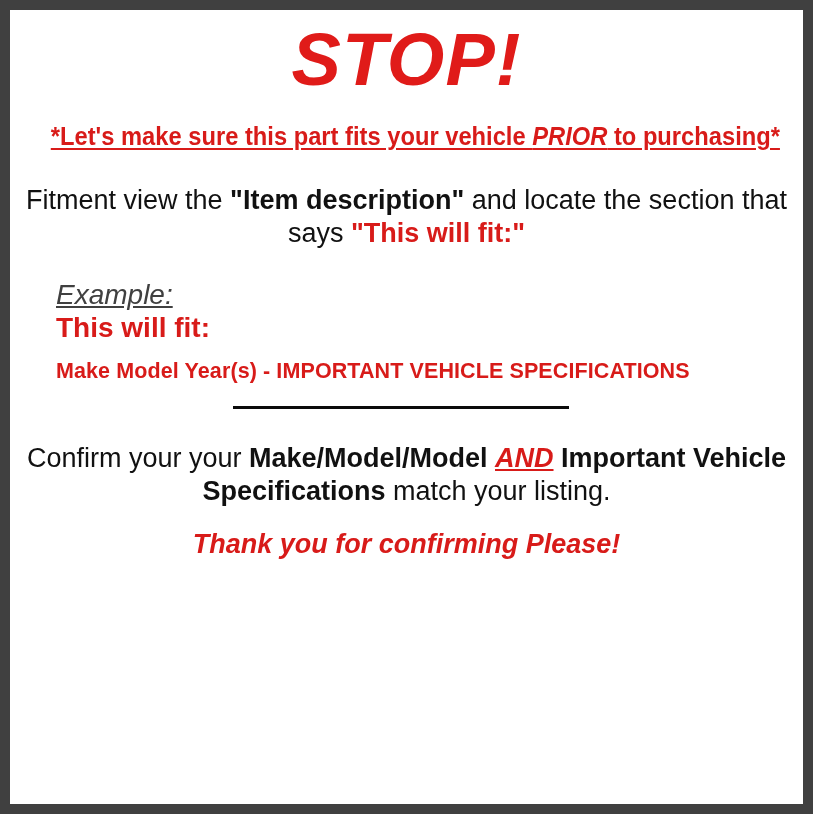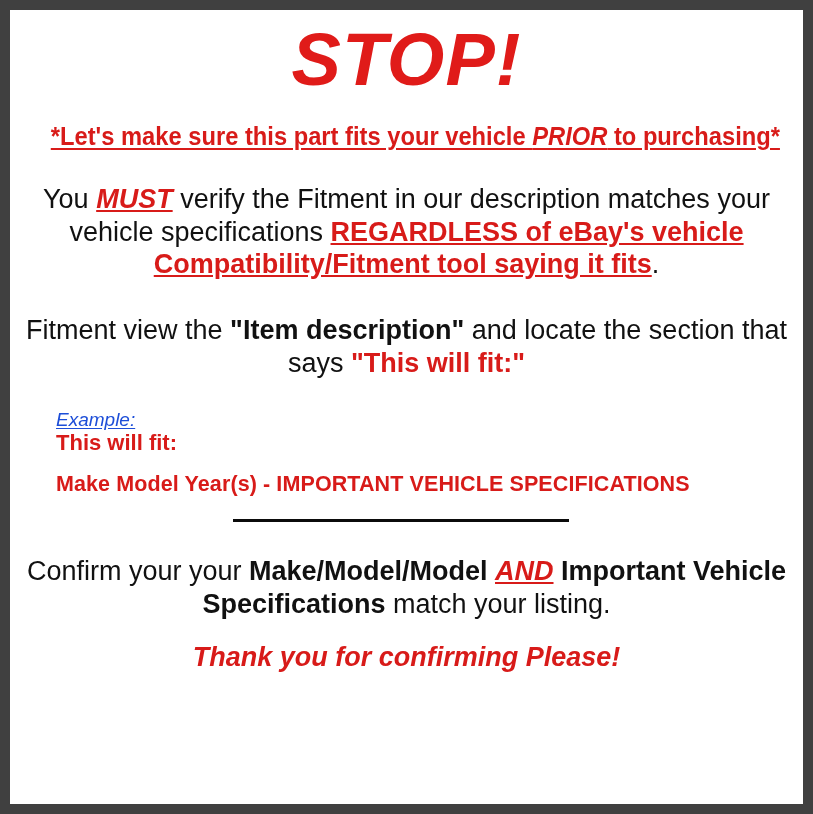--- a/index.html
+++ b/index.html
@@ -76,29 +76,29 @@
   .rbiu{ color: #D81B19; font-weight: bold; font-style: italic; text-decoration: underline; text-underline-offset: 2px; }
   .kb  { color: #111111; font-weight: bold; }
 
   
   #example-block {
     margin-top: 30px;
     padding-left: 32px;
     text-align: left;
   }
   #example-label {
-    font-size: 19px;
+    font-size: 28px;
     font-style: italic;
-    color: #1d4ed8;
+    color: #404040;
     text-decoration: underline;
     text-underline-offset: 2px;
     line-height: 1.12;
   }
   #example-fit-line {
-    font-size: 22px;
+    font-size: 28px;
     font-weight: bold;
     color: #D81B19;
     line-height: 1.12;
     margin-top: 1px;
   }
   #example-spec-line {
     font-size: 21.5px;
     font-weight: bold;
     color: #D81B19;
     margin-top: 16px;
@@ -135,23 +135,20 @@
 <body>
 
 <div id="notice-card">
 
   <div id="stop-heading" class="txt">STOP!</div>
 
   <div id="tagline">
     <span>*Let's make sure this part fits your vehicle </span><span class="ital">PRIOR</span><span> to purchasing*</span>
   </div>
 
-  <div id="must-para" class="para">
-    <span>You </span><span class="rbiu">MUST</span><span> verify the Fitment in our description matches your vehicle specifications </span><span class="rbu">REGARDLESS of eBay's vehicle Compatibility/Fitment tool saying it fits</span><span>.</span>
-  </div>
 
   <div id="itemdesc-para" class="para">
     <span>Fitment view the </span><span class="kb">"Item description"</span><span> and locate the section that says </span><span class="rb">"This will fit:"</span>
   </div>
 
   <div id="example-block">
     <div id="example-label">Example:</div>
     <div id="example-fit-line">This will fit:</div>
     <div id="example-spec-line">Make Model Year(s) - IMPORTANT VEHICLE SPECIFICATIONS</div>
   </div>

